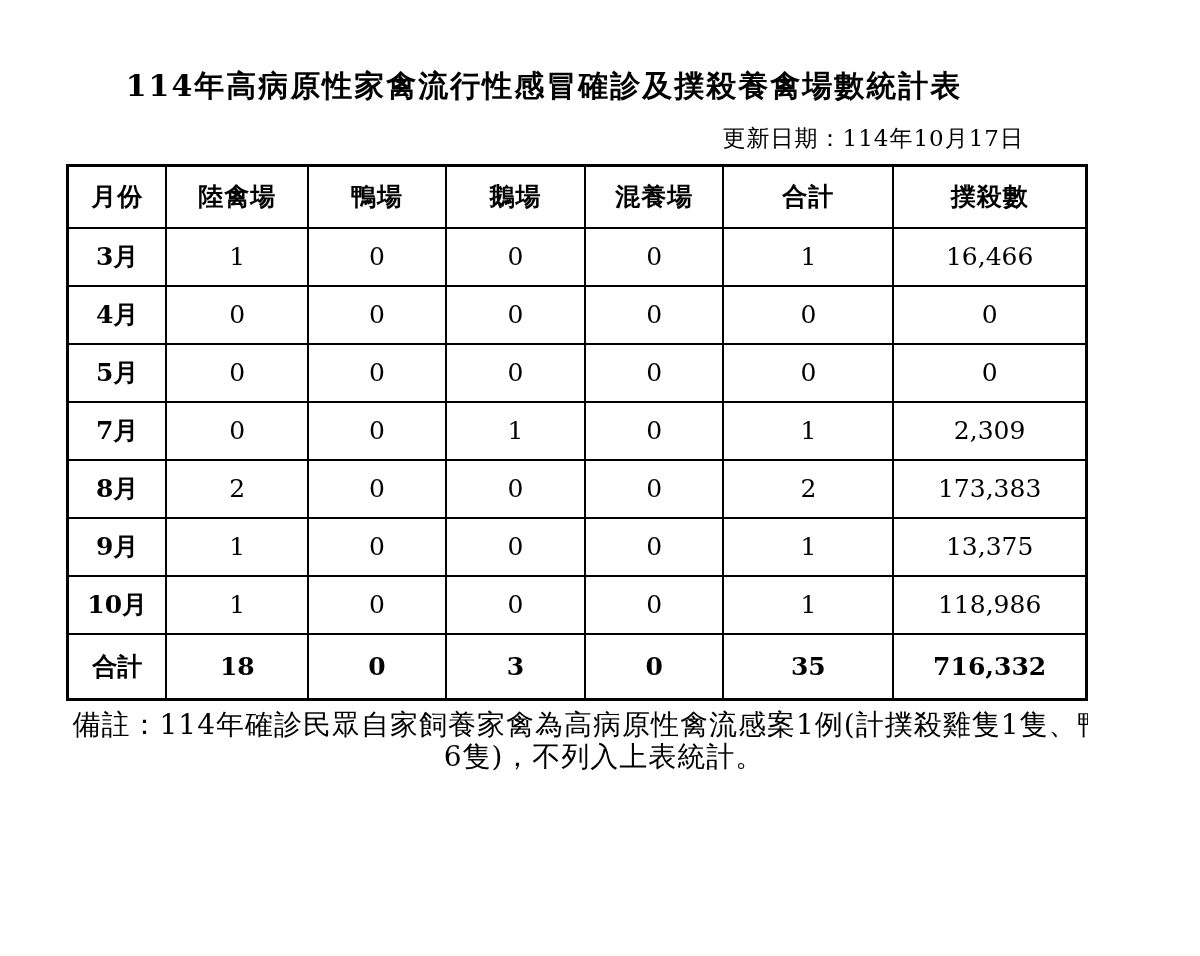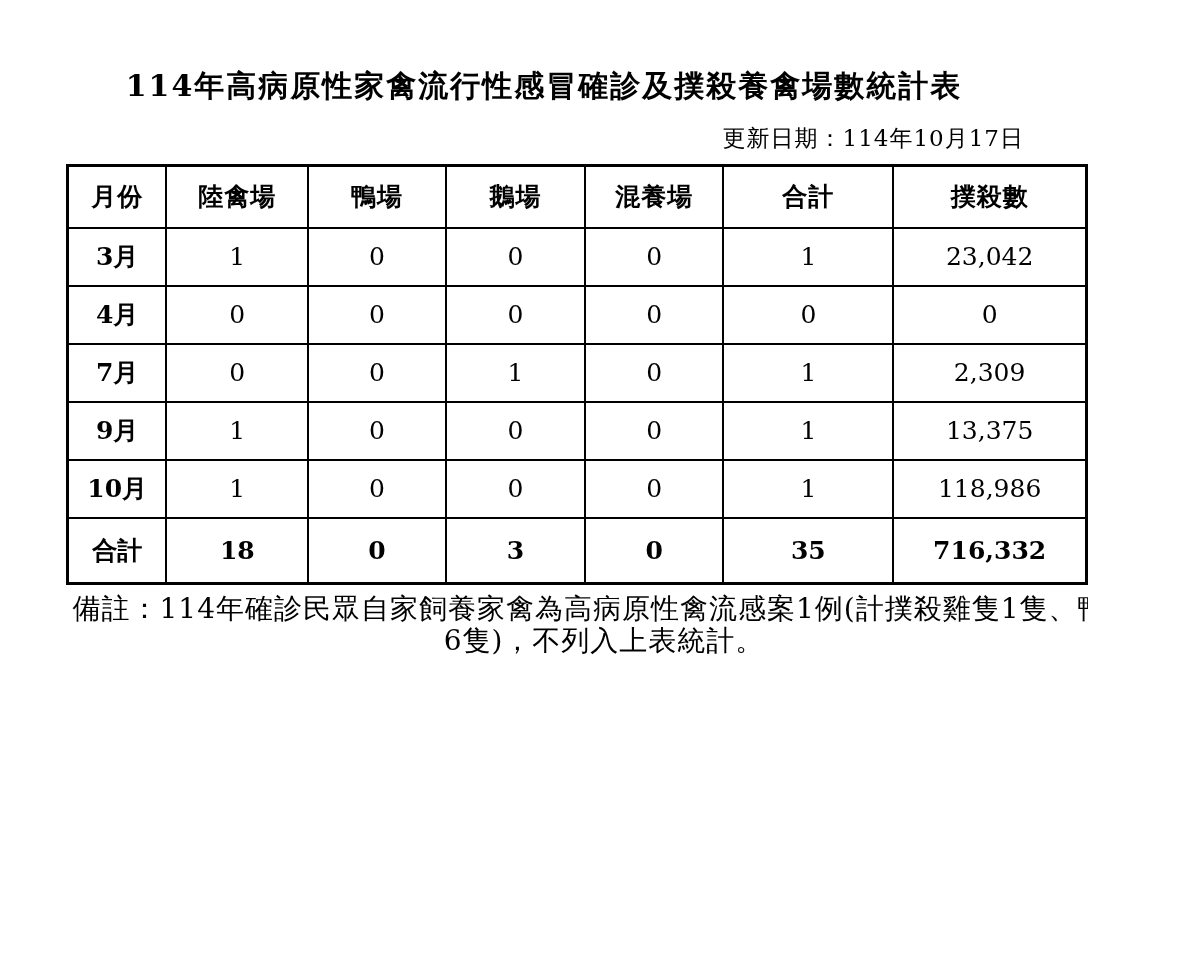--- a/index.html
+++ b/index.html
@@ -96,39 +96,57 @@
       </tr>
     </thead>
     <tbody>
       <tr>
         <td class="month-cell">3月</td>
         <td>1</td>
         <td>0</td>
         <td>0</td>
         <td>0</td>
         <td>1</td>
-        <td>23,042</td>
+        <td>16,466</td>
       </tr>
       <tr>
         <td class="month-cell">4月</td>
+        <td>0</td>
+        <td>0</td>
+        <td>0</td>
+        <td>0</td>
+        <td>0</td>
+        <td>0</td>
+      </tr>
+      <tr>
+        <td class="month-cell">5月</td>
         <td>0</td>
         <td>0</td>
         <td>0</td>
         <td>0</td>
         <td>0</td>
         <td>0</td>
       </tr>
       <tr>
         <td class="month-cell">7月</td>
         <td>0</td>
         <td>0</td>
         <td>1</td>
         <td>0</td>
         <td>1</td>
         <td>2,309</td>
+      </tr>
+      <tr>
+        <td class="month-cell">8月</td>
+        <td>2</td>
+        <td>0</td>
+        <td>0</td>
+        <td>0</td>
+        <td>2</td>
+        <td>173,383</td>
       </tr>
       <tr>
         <td class="month-cell">9月</td>
         <td>1</td>
         <td>0</td>
         <td>0</td>
         <td>0</td>
         <td>1</td>
         <td>13,375</td>
       </tr>

